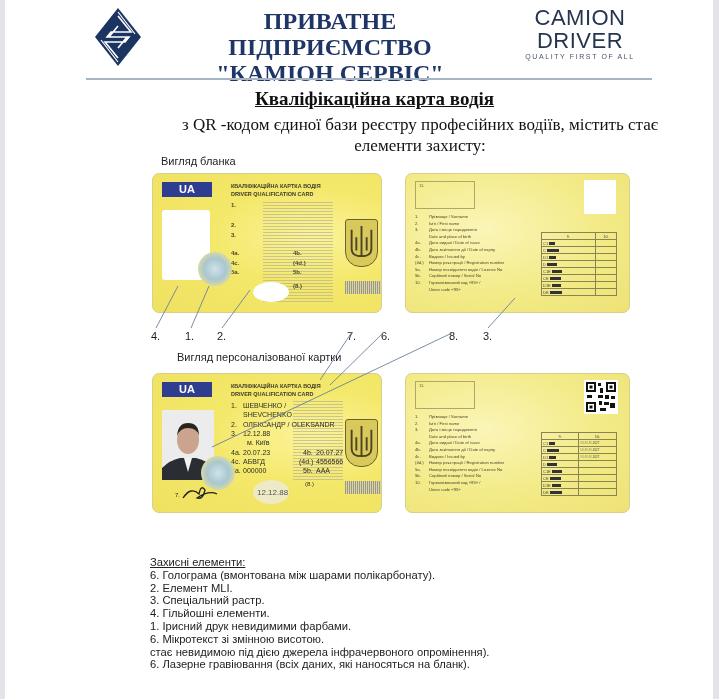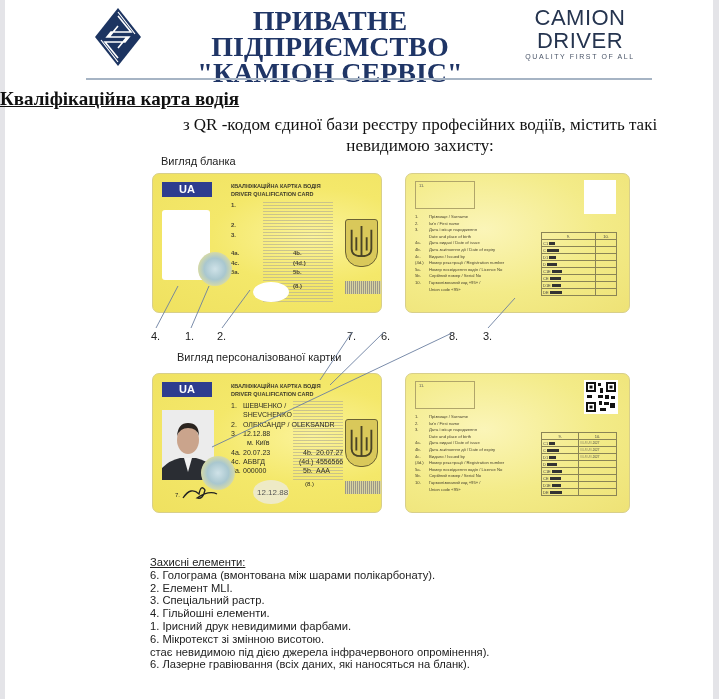--- a/index.html
+++ b/index.html
@@ -4,28 +4,28 @@
 <style>
   * { box-sizing: border-box; margin: 0; padding: 0; }
   html, body { width: 719px; height: 699px; overflow: hidden; background: #ffffff; }
   body { position: relative; font-family: "Liberation Sans", sans-serif; color: #222; }
   .edge-left { position: absolute; left: 0; top: 0; width: 5px; height: 699px; background: #e4e4e8; }
   .edge-right { position: absolute; right: 0; top: 0; width: 6px; height: 699px; background: #e4e4e8; }
 
   
   .logo { position: absolute; left: 95px; top: 8px; width: 46px; height: 58px; }
   .company { position: absolute; left: 165px; top: 8px; width: 330px; text-align: center;
-    font-family: "Liberation Serif", serif; font-weight: bold; color: #1f3566; font-size: 28px; line-height: 26px; }
+    font-family: "Liberation Serif", serif; font-weight: bold; color: #1f3566; font-size: 24px; line-height: 26px; }
   .brand { position: absolute; left: 510px; top: 6px; width: 140px; text-align: center; color: #25344f; }
   .brand .b1 { font-size: 22px; line-height: 23px; font-weight: normal; letter-spacing: 0.5px; }
   .brand .tag { font-size: 7px; letter-spacing: 1.6px; margin-top: 1px; color: #4a5568; }
   .hr { position: absolute; left: 86px; top: 78px; width: 566px; height: 2px; background: #a6b4c4; }
 
-  .title { position: absolute; left: 0; width: 719px; top: 88px; 
-    font-family: "Liberation Serif", serif; font-weight: bold; font-size: 19px; text-decoration: underline; color: #111; }
+  .title { position: absolute; left: 0; width: 719px; top: 88px; text-align: center;
+    font-family: "Liberation Serif", serif; font-weight: bold; font-size: 19px; text-decoration: underline; color: #111; padding-left: 30px; }
   .subtitle { position: absolute; left: 150px; width: 540px; top: 114px; text-align: center;
     font-family: "Liberation Serif", serif; font-size: 17px; line-height: 21px; color: #111; }
 
   .section-label { position: absolute; left: 150px; font-size: 11px; color: #222; margin-left: 11px; }
 
   
   .card { position: absolute; border-radius: 7px; border: 1px solid #d8cf8a; overflow: hidden;
     background: radial-gradient(ellipse at 70% 45%, #fbf39a 0%, #f4e86a 45%, #efe160 100%); }
   .card.back { background: radial-gradient(ellipse at 35% 40%, #fbf5b8 0%, #f3eb88 55%, #eee276 100%); }
   .ua-flag { position: absolute; left: 9px; top: 8px; width: 50px; height: 15px; background: #2e3d8f;
@@ -80,21 +80,21 @@
   <div>"КАМІОН СЕРВІС"</div>
 </div>
 <div class="brand">
   <div class="b1">CAMION</div>
   <div class="b1">DRIVER</div>
   <div class="tag">QUALITY FIRST OF ALL</div>
 </div>
 <div class="hr"></div>
 
 <div class="title">Кваліфікаційна карта водія</div>
-<div class="subtitle">з QR -кодом єдиної бази реєстру професійних водіїв, містить такі невидимою захисту:</div>
+<div class="subtitle">з QR -кодом єдиної бази реєстру професійних водіїв, містить стає елементи захисту:</div>
 
 <div class="section-label" style="top:155px;">Вигляд бланка</div>
 
 <div class="card" style="left:152px; top:173px; width:230px; height:140px;">
   <div class="ua-flag">UA</div>
   <div class="card-head">
     <div>КВАЛІФІКАЦІЙНА КАРТКА ВОДІЯ</div>
     <div>DRIVER QUALIFICATION CARD</div>
   </div>
   <div class="photo-blank" style="top:36px;"></div>

